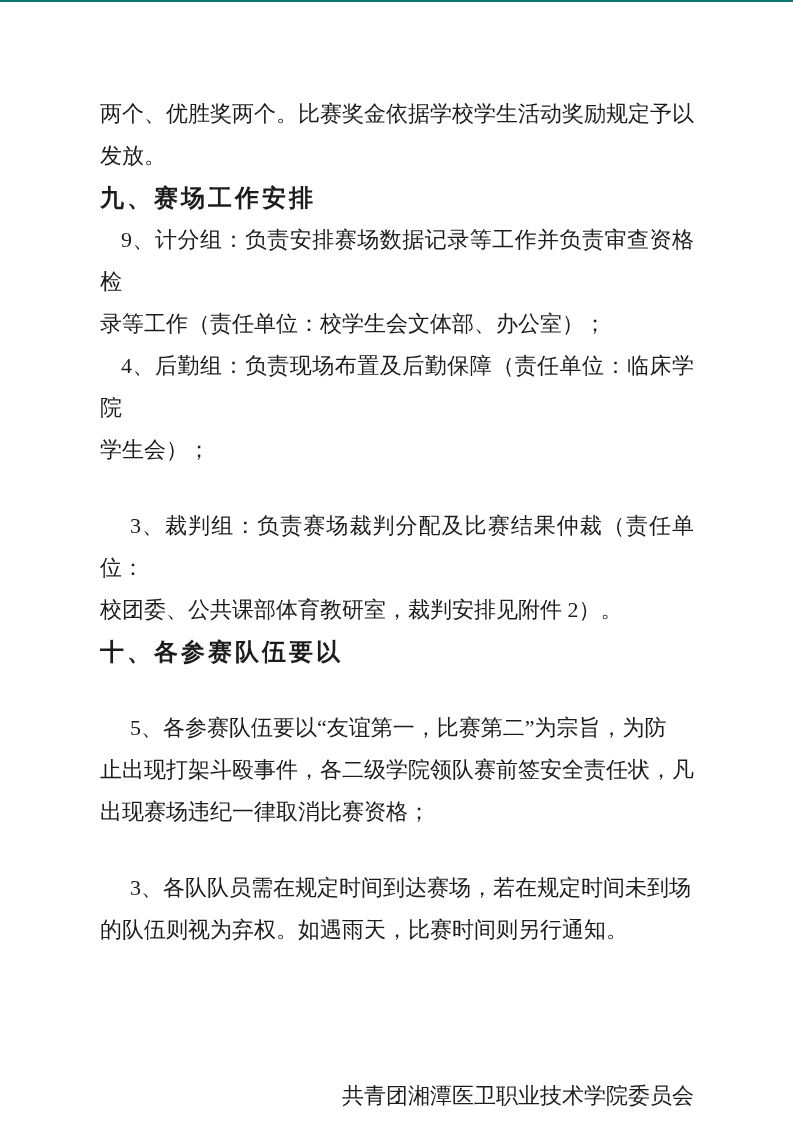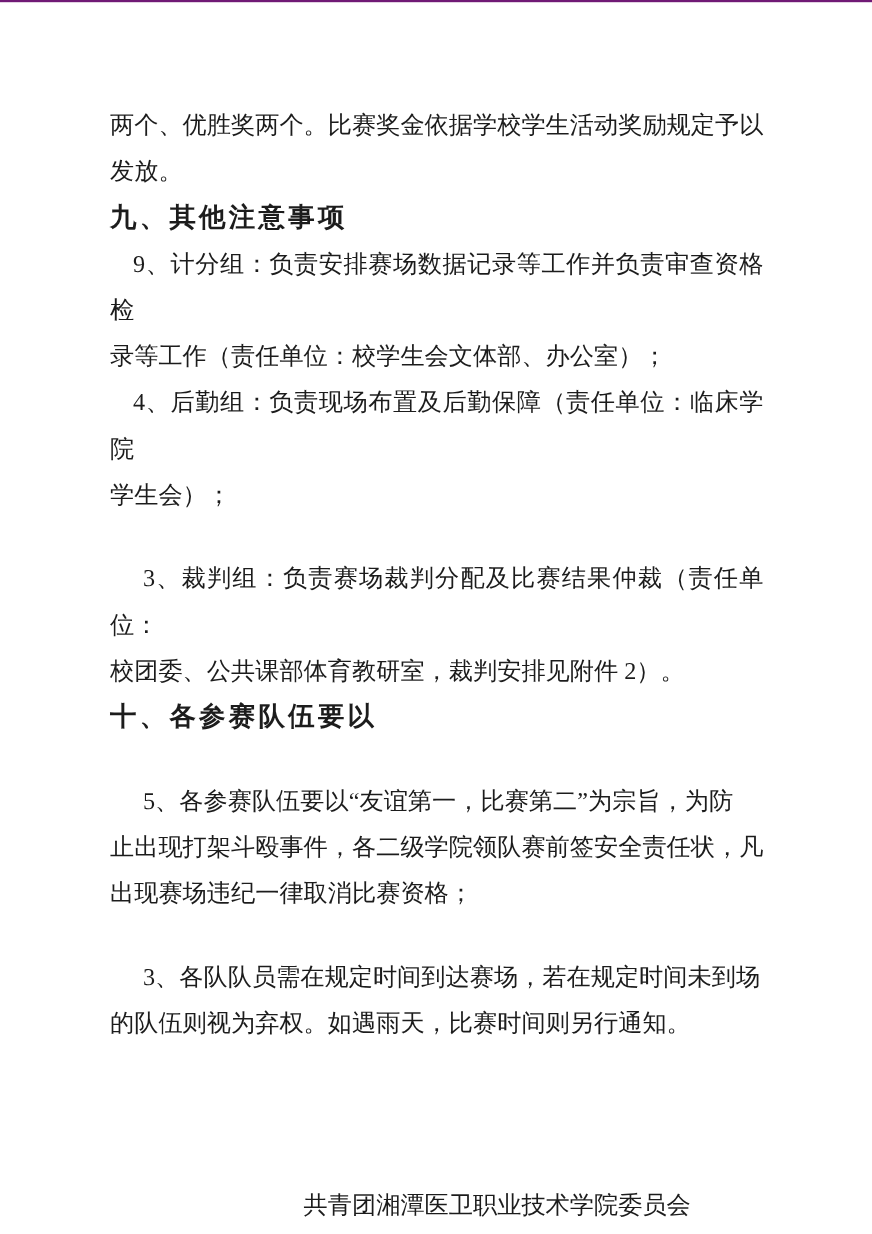--- a/index.html
+++ b/index.html
@@ -7,21 +7,21 @@
     padding: 0;
     background: #ffffff;
   }
   .page {
     position: relative;
     width: 793px;
     height: 1122px;
     margin: 0 auto;
     background: #ffffff;
     box-sizing: border-box;
-    border-top: 2px solid #701a75;
+    border-top: 2px solid #0f766e;
     font-family: "Liberation Serif", "DejaVu Serif", serif;
     color: #1c1c1c;
     overflow: hidden;
   }
   .content {
     box-sizing: border-box;
     padding: 91px 99px 0 100px;
   }
   .para {
     margin: 0;
@@ -40,34 +40,34 @@
   }
   .indent-sm { text-indent: 21px; }
   .indent-md { text-indent: 30px; margin-top: 34px; }
   .sig-block {
     margin-top: 122px;
     margin-left: 176px;
     text-align: center;
   }
   .sig-block .para {
     line-height: 46px;
-    text-align: left;
+    text-align: right;
     white-space: normal;
   }
 </style>
 </head>
 <body>
 
 <div class="page">
   <div class="content">
 
     <p class="para">两个、优胜奖两个。比赛奖金依据学校学生活动奖励规定予以
 发放。</p>
 
-    <p class="heading">九、其他注意事项</p>
+    <p class="heading">九、赛场工作安排</p>
 
     <p class="para indent-sm">9、计分组：负责安排赛场数据记录等工作并负责审查资格检
 录等工作（责任单位：校学生会文体部、办公室）；</p>
 
     <p class="para indent-sm">4、后勤组：负责现场布置及后勤保障（责任单位：临床学院
 学生会）；</p>
 
     <p class="para indent-md">3、裁判组：负责赛场裁判分配及比赛结果仲裁（责任单位：
 校团委、公共课部体育教研室，裁判安排见附件 2）。</p>
 

